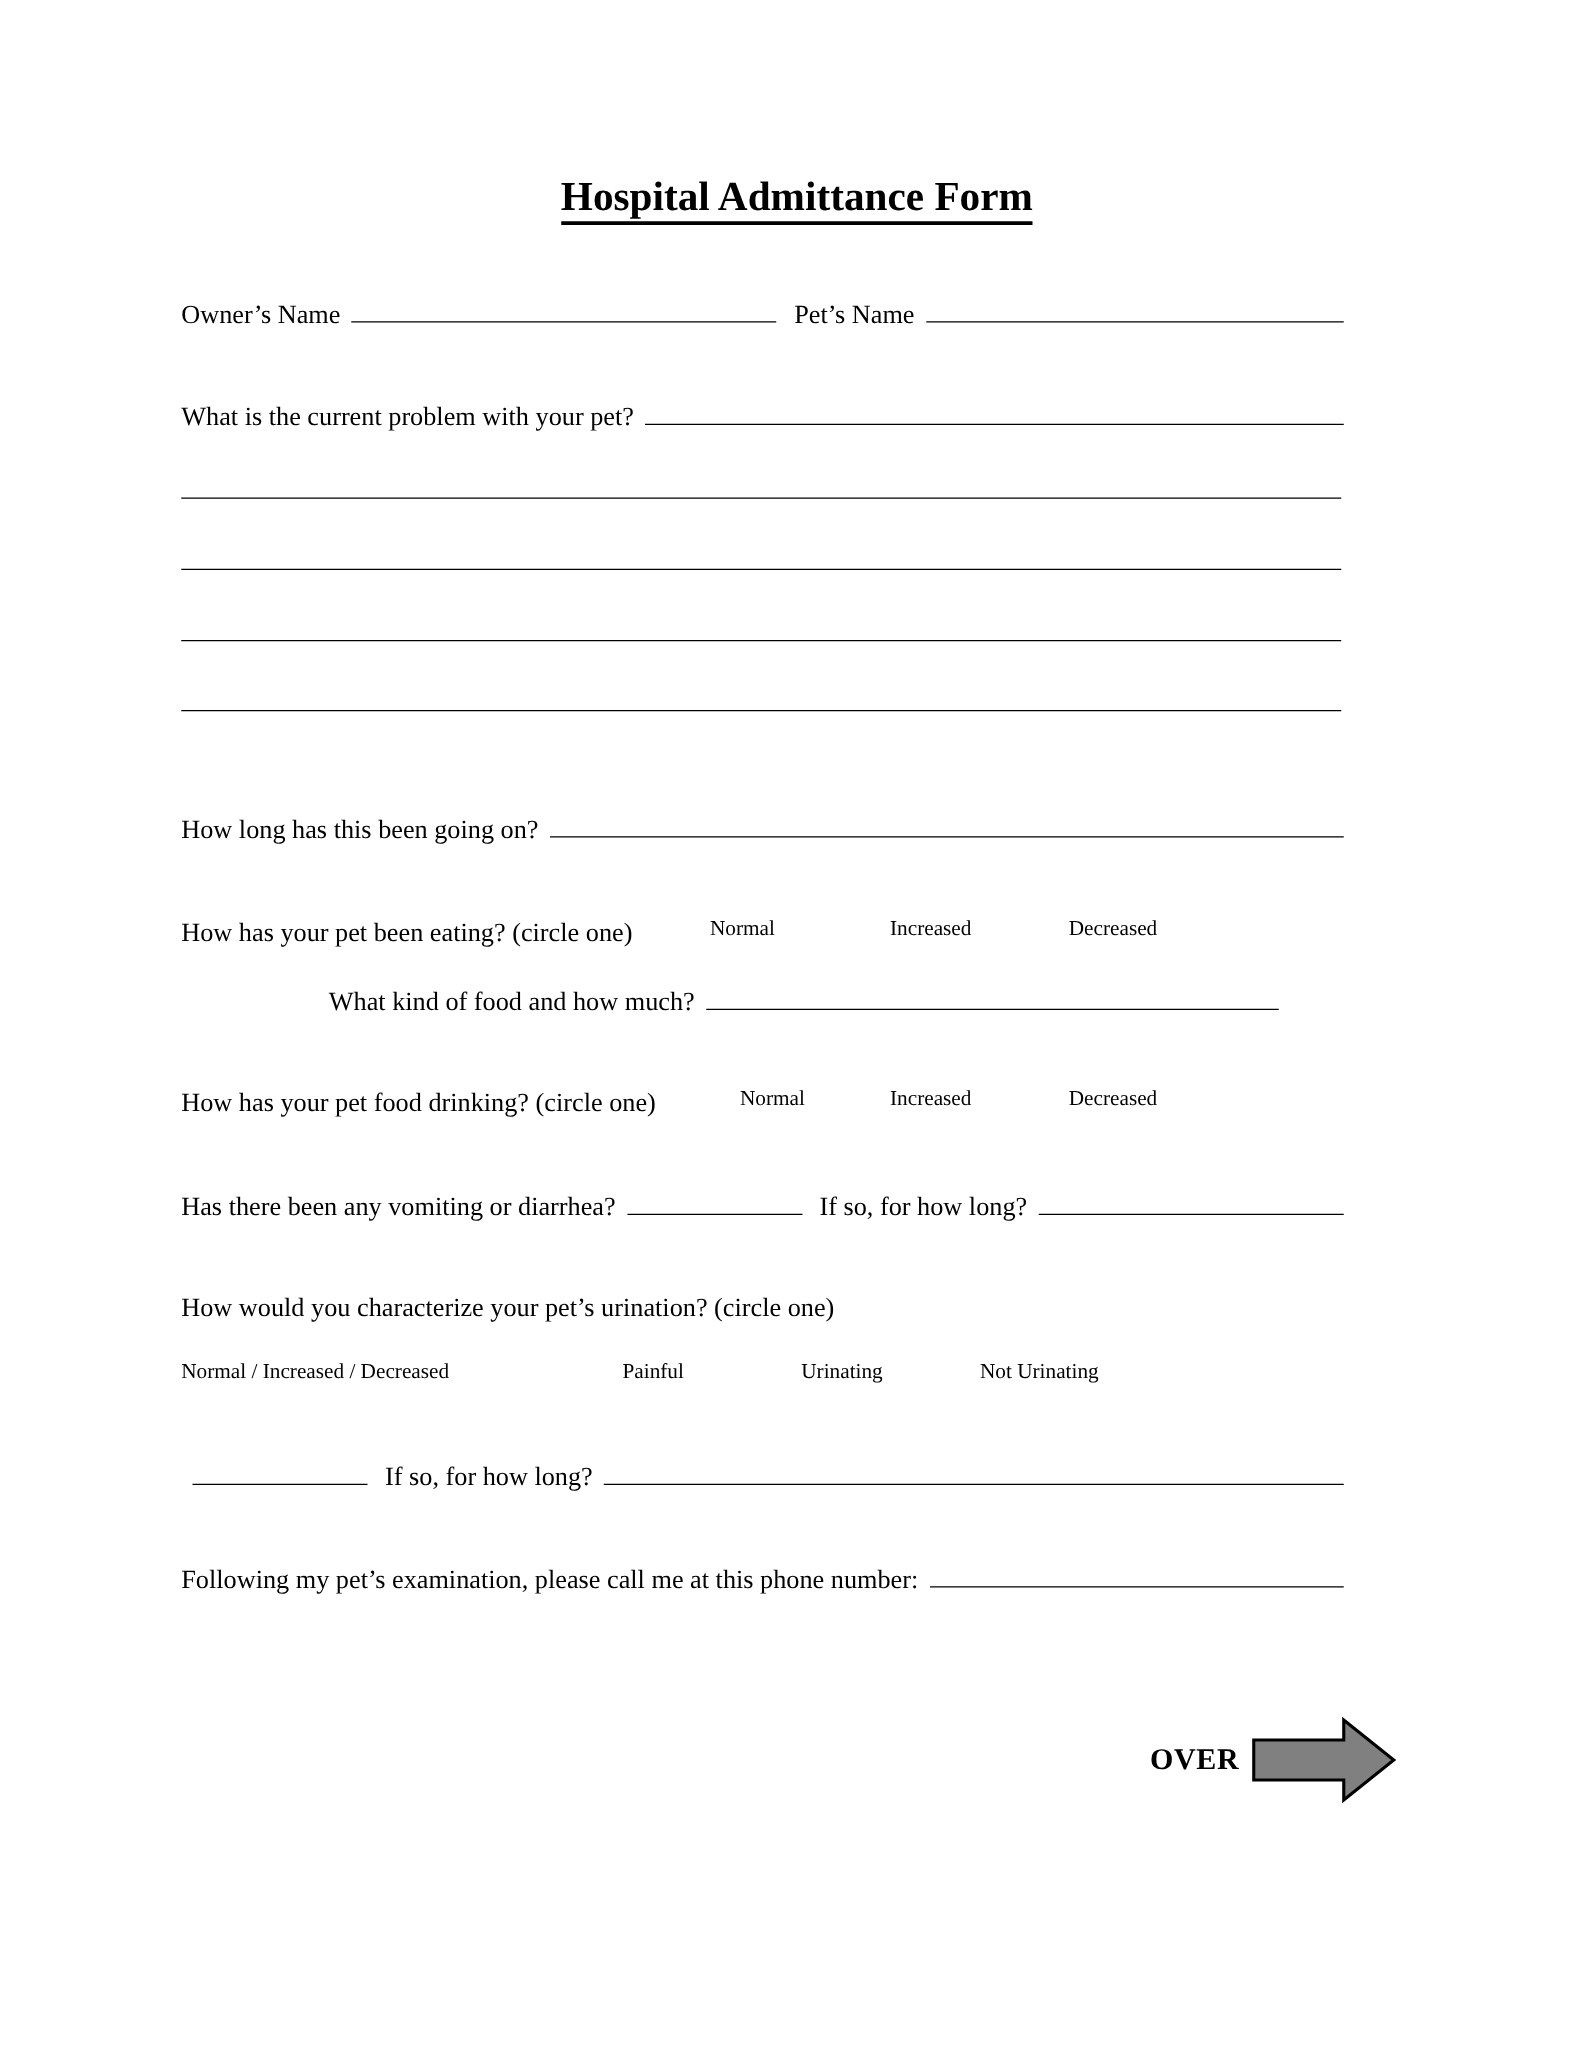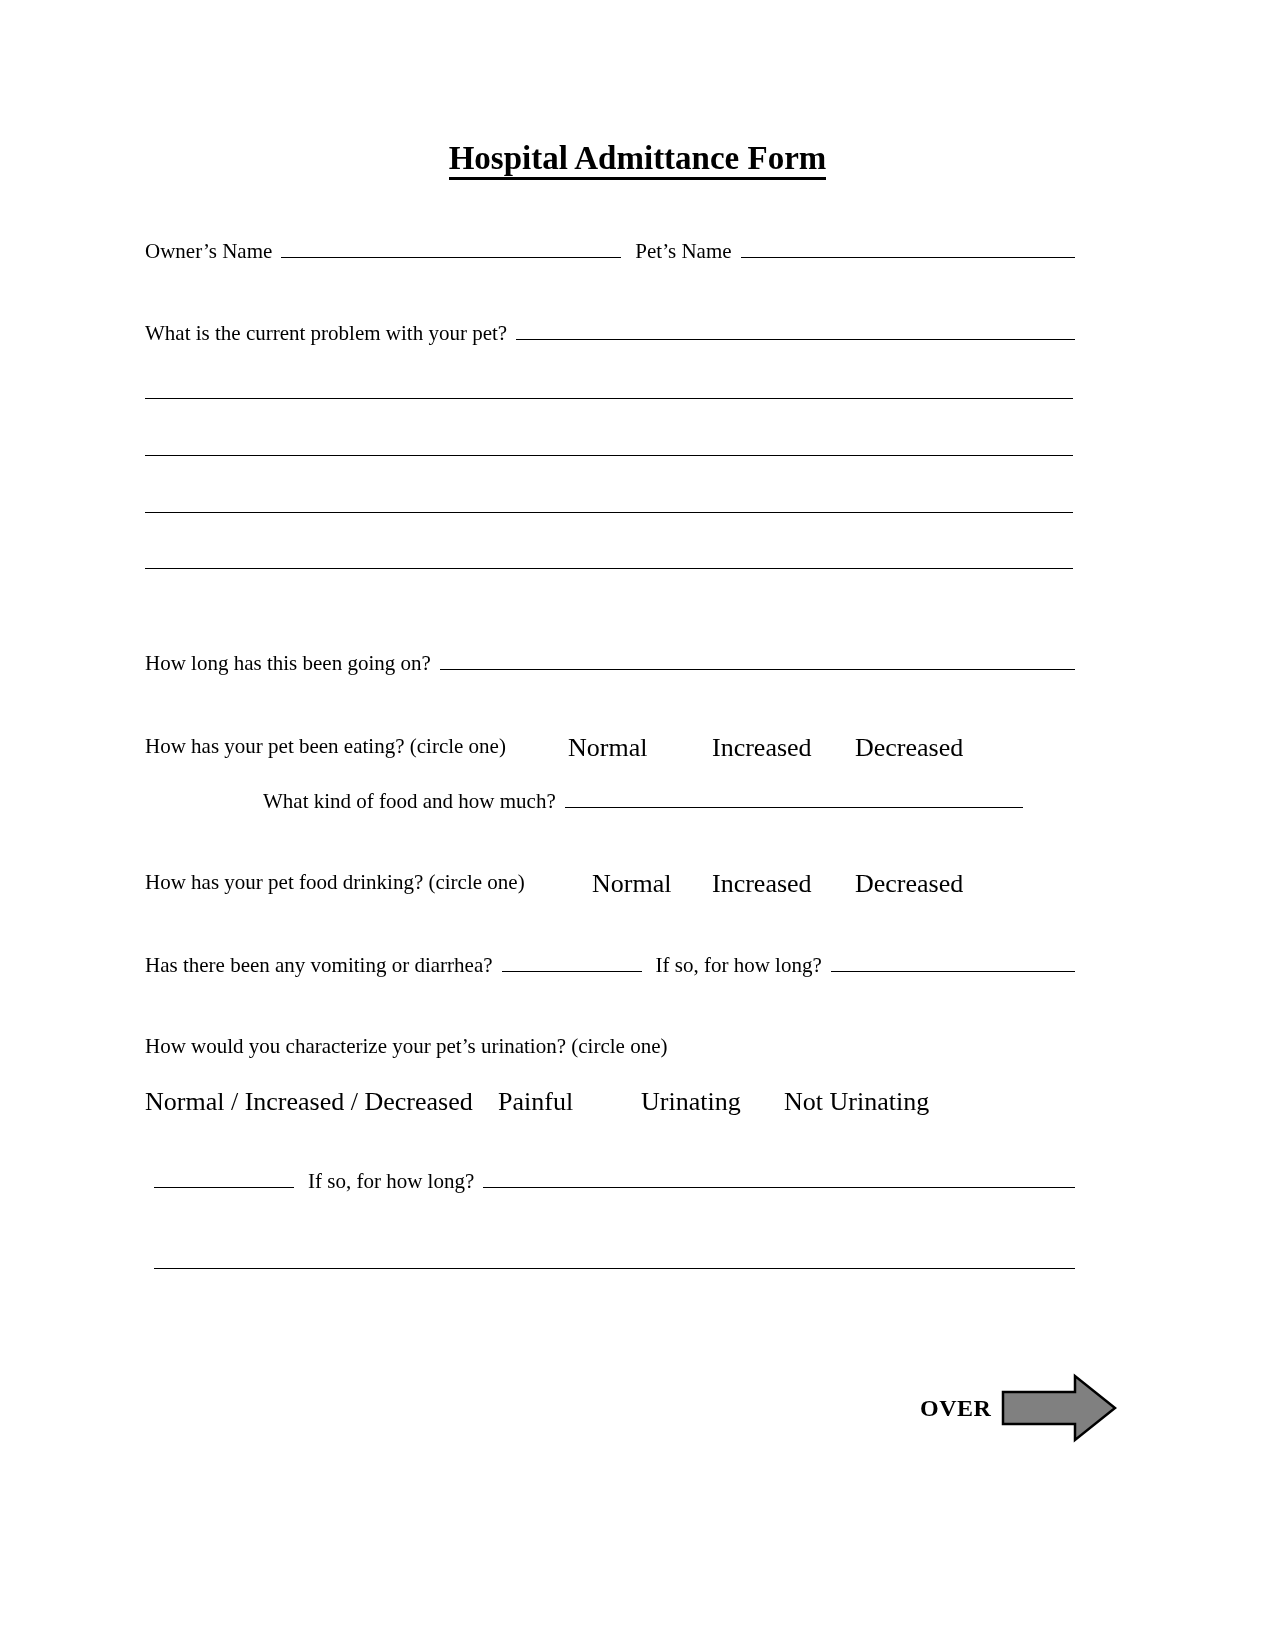--- a/index.html
+++ b/index.html
@@ -74,21 +74,21 @@
     position: absolute;
     left: 145px;
     width: 928px;
     border-bottom: 1.8px solid #000;
     height: 0;
   }
 
   
   .opts {
     position: absolute;
-    font-size: 26px;
+    font-size: 17px;
     white-space: nowrap;
   }
   .opt { display: inline-block; }
 
   
   .over-wrap {
     position: absolute;
     left: 920px;
     top: 1372px;
     display: flex;
@@ -191,20 +191,21 @@
     <span class="opt">Not Urinating</span>
   </div>
 
   <div class="row" style="top:1168px;">
     <span class="fill fixed-short gapafter"></span>
     <span class="lbl">If so, for how long?</span>
     <span class="fill"></span>
   </div>
 
   <div class="row" style="top:1250px;">
+    <span class="lbl">Following my pet’s examination, please call me at this phone number:</span>
     <span class="fill"></span>
   </div>
 
   <div class="over-wrap">
     <span class="over-label">OVER</span>
     <svg class="over-arrow" width="120" height="72" viewBox="0 0 120 72">
       <polygon points="4,20 76,20 76,4 116,36 76,68 76,52 4,52" fill="#808080" stroke="#000000" stroke-width="2.5" stroke-linejoin="miter"></polygon>
     </svg>
   </div>
 

